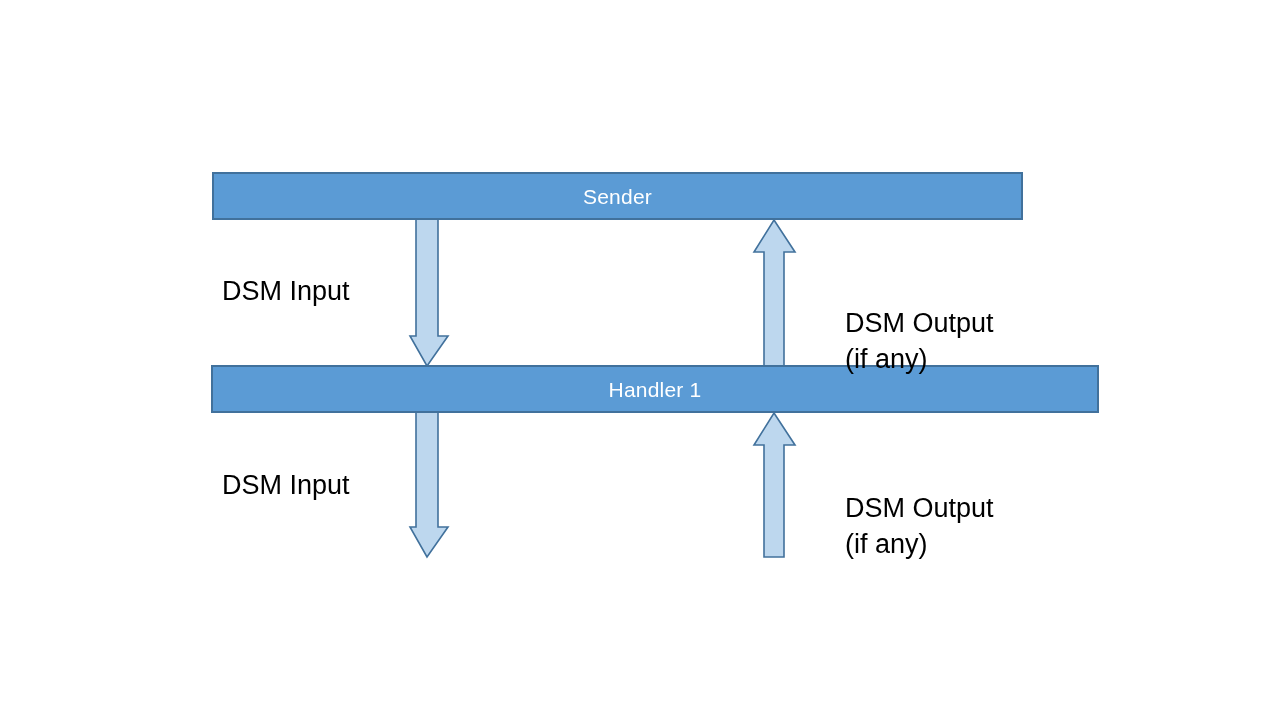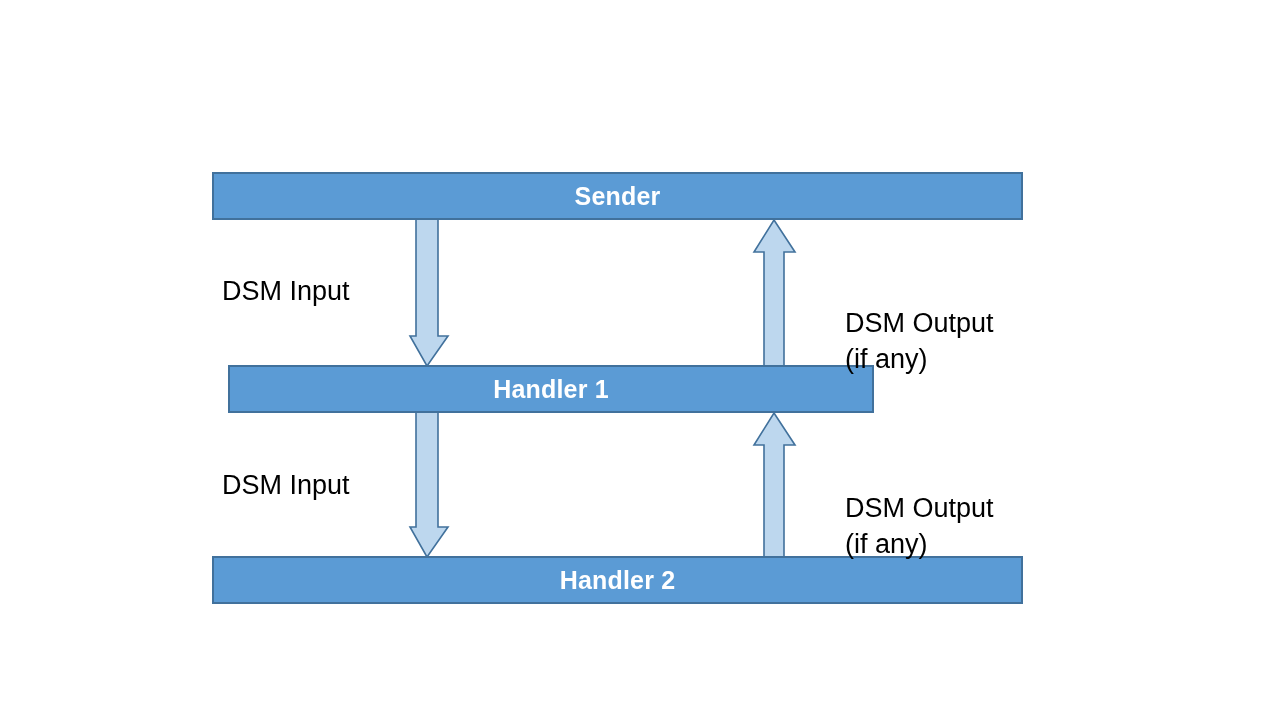--- a/index.html
+++ b/index.html
@@ -26,22 +26,22 @@
     box-sizing: border-box;
     background: #5B9BD5;
     border: 2px solid #41719C;
     display: flex;
     align-items: center;
     justify-content: center;
     z-index: 3;
   }
   .bar-label {
     color: #FFFFFF;
-    font-weight: bold;
-    font-size: 25px;
+    font-weight: normal;
+    font-size: 21px;
     letter-spacing: 0.2px;
     line-height: 1;
     white-space: nowrap;
   }
   .arrow {
     position: absolute;
     z-index: 2;
   }
   .side-label {
     position: absolute;
@@ -56,27 +56,24 @@
 </style>
 </head>
 <body>
 
 <div id="canvas">
 
   <div class="bar" style="left:212px; top:172px; width:811px; height:48px;">
     <span class="bar-label">Sender</span>
   </div>
 
-  <div class="bar" style="left:228px; top:365px; width:646px; height:48px;text-align:right;">
+  <div class="bar" style="left:211px; top:365px; width:888px; height:48px;text-align:right;">
     <span class="bar-label">Handler 1</span>
   </div>
 
-  <div class="bar" style="left:212px; top:556px; width:811px; height:48px;">
-    <span class="bar-label">Handler 2</span>
-  </div>
 
   <svg class="arrow" style="left:408px; top:218px;" width="42" height="150" viewBox="0 0 42 150">
     <polygon points="8,0 30,0 30,118 40,118 19,148 2,118 8,118" fill="#BDD7EE" stroke="#41719C" stroke-width="1.6" stroke-linejoin="miter"></polygon>
   </svg>
 
   <svg class="arrow" style="left:751px; top:218px;" width="48" height="150" viewBox="0 0 48 150">
     <polygon points="23,2 44,34 33,34 33,148 13,148 13,34 3,34" fill="#BDD7EE" stroke="#41719C" stroke-width="1.6" stroke-linejoin="miter"></polygon>
   </svg>
 
   <svg class="arrow" style="left:408px; top:411px;" width="42" height="148" viewBox="0 0 42 148">

